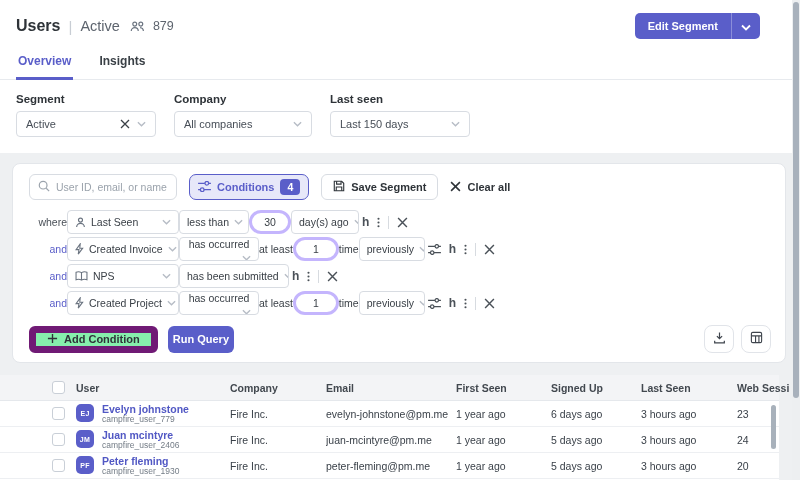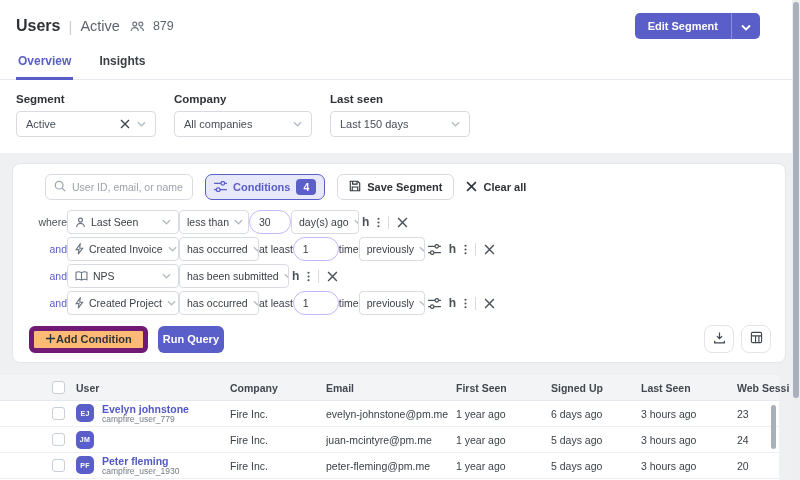--- a/index.html
+++ b/index.html
@@ -35,49 +35,49 @@
   .fbox .fval { font-size:11px; color:#474e57; }
   .fbox .fx { margin-left:auto; color:#3a4046; display:flex; }
   .fbox .chev { color:#b6bcc5; display:flex; margin-left:7px; }
   .fbox.only-chev .chev { margin-left:auto; }
   .w-f1 { width:140px; } .w-f2 { width:138px; } .w-f3 { width:140px; }
 
   
   .grayzone { flex:1; background:#eef0f2; padding-top:10px; }
 
   .card { background:#fff; border:1px solid #e3e6ea; border-radius:8px; margin:0 6px 0 12px; padding:10px 0 9px 0; }
-  .qb-top { display:flex; align-items:center; gap:12px; padding:0 32px; }
+  .qb-top { display:flex; align-items:center; gap:12px; padding:0 16px; }
   .searchbox { display:flex; align-items:center; gap:6px; width:148px; height:26px; border:1px solid #d8dce2; border-radius:6px; padding:0 8px; color:#9ba3ac; }
   .searchbox input { border:none; outline:none; width:100%; font-size:10.5px; color:#3a4047; font-family:inherit; }
   .searchbox input::placeholder { color:#9ba3ac; }
   .cond-btn { display:flex; align-items:center; gap:6px; height:26px; border:1.5px solid #5a5ec9; background:#e7e8f9; border-radius:7px; padding:0 8px; color:#5a5ec9; cursor:pointer; }
   .cond-btn .clabel { font-size:11px; font-weight:700; }
   .cond-badge { background:#5a5ec9; color:#fff; border-radius:4px; font-size:10.5px; font-weight:700; padding:2px 7px; }
   .ghost-btn { display:flex; align-items:center; gap:6px; height:26px; border:1px solid #d8dce2; background:#fff; border-radius:6px; padding:0 11px; font-size:11px; font-weight:700; color:#2e3338; cursor:pointer; }
   .clear-all { display:flex; align-items:center; gap:6px; font-size:11px; font-weight:700; color:#2e3338; cursor:pointer; }
 
   .cond-list { margin-top:10px; }
   .crow { display:flex; align-items:center; padding-left:16px; margin-bottom:3px; height:24px; }
   .conn { width:38px; text-align:right; font-size:10.5px; color:#4a5058; flex:none; }
   .conn.and { color:#5a5ec9; }
   .sel { display:flex; align-items:center; gap:5px; height:24px; border:1px solid #d8dce2; border-radius:4px; background:#fff; padding:0 7px; font-size:10.5px; color:#3a4047; white-space:nowrap; overflow:hidden; cursor:pointer; flex:none; }
   .sel .chev { margin-left:auto; color:#b6bcc5; display:flex; flex:none; }
   .sel .fic { color:#6b7480; display:flex; flex:none; }
-  .inp { height:24px; border:1px solid #c4b5fd; border-radius:12px; padding:0 9px; font-size:10.5px; color:#3a4047; font-family:inherit; outline:none; flex:none; }
+  .inp { height:24px; border:3px solid #c4b5fd; border-radius:12px; padding:0 9px; font-size:10.5px; color:#3a4047; font-family:inherit; outline:none; flex:none;text-align:center; }
   .mini { font-size:10.5px; color:#3a4047; flex:none; }
   .w-field { width:112px; } .w-op1 { width:70px; } .w-val1 { width:42px; } .w-unit1 { width:68px; }
-  .w-op2 { width:80px; } .w-val2 { width:46px; } .w-tf { width:66px; } .w-op3 { width:110px; }
+  .w-op2 { width:80px;flex-direction:column; } .w-val2 { width:46px; } .w-tf { width:66px; } .w-op3 { width:110px; }
   .ric { display:flex; align-items:center; gap:8px; color:#4a5158; margin-left:3px; }
   .h-ic { font-size:12px; font-weight:600; color:#4a5158; line-height:1; cursor:pointer; }
   .ric svg { cursor:pointer; }
   .vdiv { width:1px; height:13px; background:#d7dbe0; }
 
   .qb-bottom { display:flex; align-items:center; justify-content:space-between; padding:7px 14px 0 16px; }
   .qb-bottom-left { display:flex; align-items:center; gap:10px; }
-  .add-btn { display:flex; align-items:center; height:27px; border:5px solid #701a75; border-radius:6px; background:#fdba74; padding:0 11px; font-size:11px; font-weight:700; color:#2e3338; cursor:pointer; }
+  .add-btn { display:flex; align-items:center; gap:6px; height:27px; border:7px solid #701a75; border-radius:6px; background:#86efac; padding:0 11px; font-size:11px; font-weight:700; color:#2e3338; cursor:pointer; }
   .run-btn { height:27px; border:none; border-radius:6px; background:#5a5ec9; color:#fff; font-size:11px; font-weight:700; padding:0 5px; font-family:inherit; cursor:pointer; }
   .qb-bottom-right { display:flex; gap:7px; }
   .icon-btn { width:30px; height:28px; border:1px solid #e1e4e9; border-radius:8px; background:#fff; display:flex; align-items:center; justify-content:center; color:#3f454d; cursor:pointer; }
 
   
   .tablewrap { margin-top:12px; width:779px; background:#fff; position:relative; }
   .trow { display:flex; align-items:center;padding-left:40px; }
   .thead { background:#f3f4f6; height:26px; border-bottom:1px solid #e5e8ec; font-size:10.5px; font-weight:600; color:#42484f; }
   .tbody-row { height:26px; border-bottom:1px solid #edeff2; font-size:10.5px; color:#3a4149; background:#fff; }
   .col-check { width:36px; display:flex; justify-content:center; flex:none; }
@@ -516,20 +516,24 @@
             </span>
           </div>
       </div>
 
       <div class="trow tbody-row">
         <div class="col-check">
             <div class="checkbox"></div>
           </div>
         <div class="col-user">
           <div class="avatar">JM</div>
+          <div class="uname">
+            <div class="nm">Juan mcintyre</div>
+            <div class="un">campfire_user_2406</div>
+          </div>
         </div>
         <div class="col-company">Fire Inc.</div>
         <div class="col-email">juan-mcintyre@pm.me</div>
         <div class="col-first">1 year ago</div>
         <div class="col-signed">5 days ago</div>
         <div class="col-last">3 hours ago</div>
         <div class="col-web">24</div>
         <div class="col-kebab">
             <span class="kebab-btn">
               <svg width="3" height="13" viewBox="0 0 4 14" fill="currentColor">

